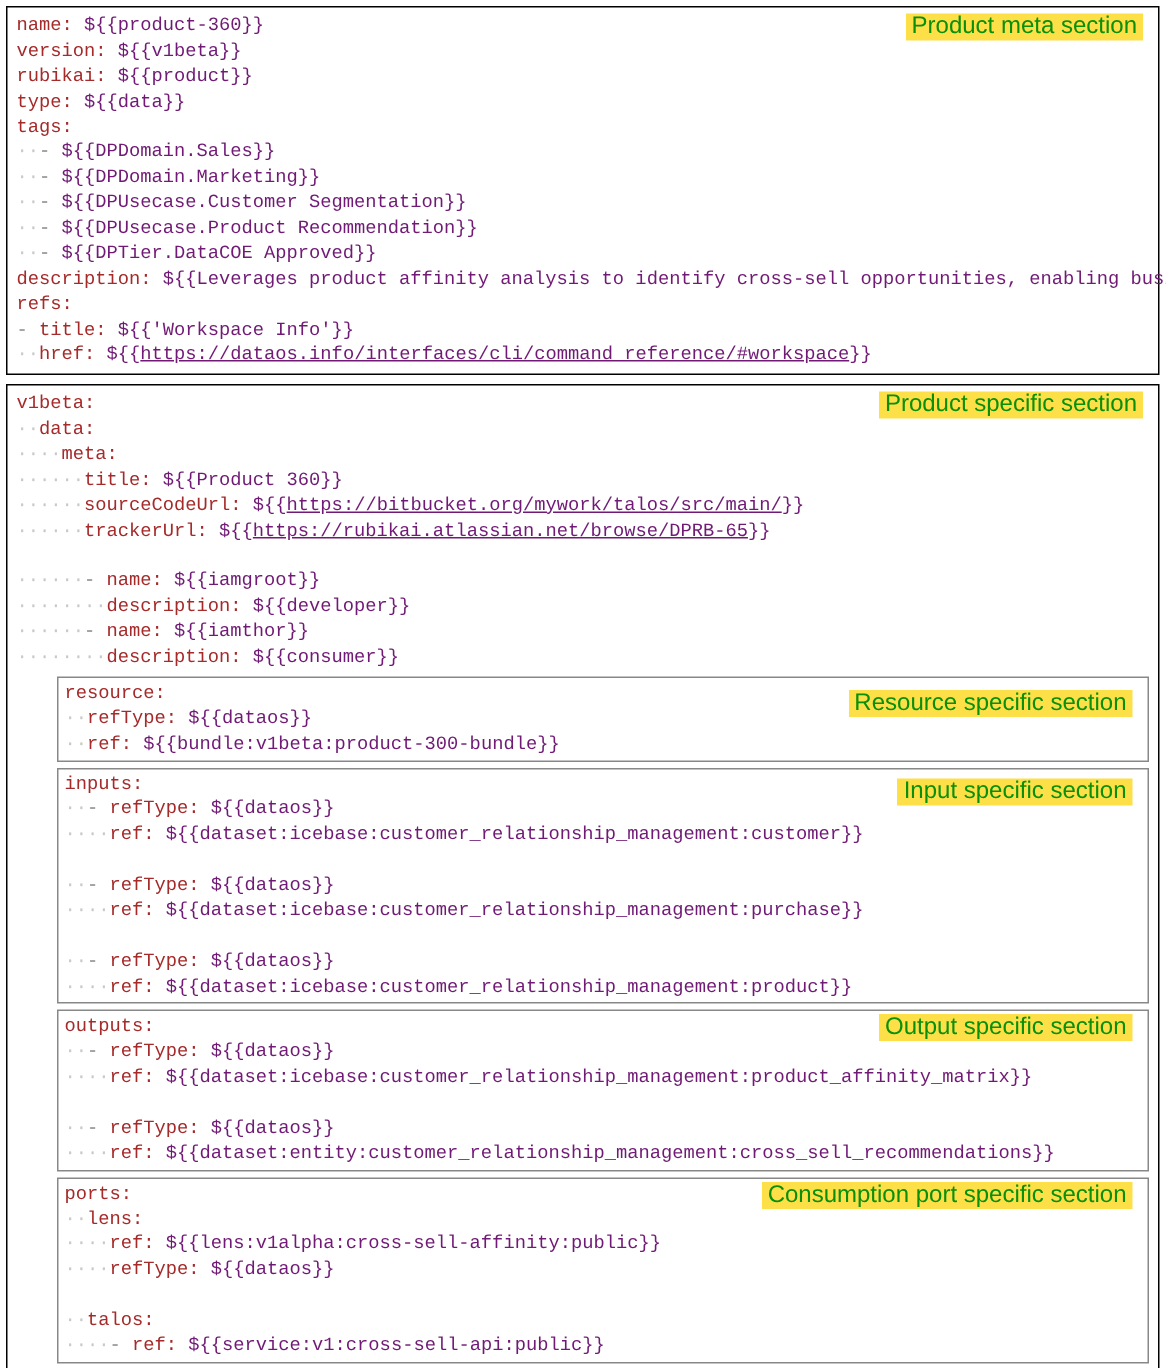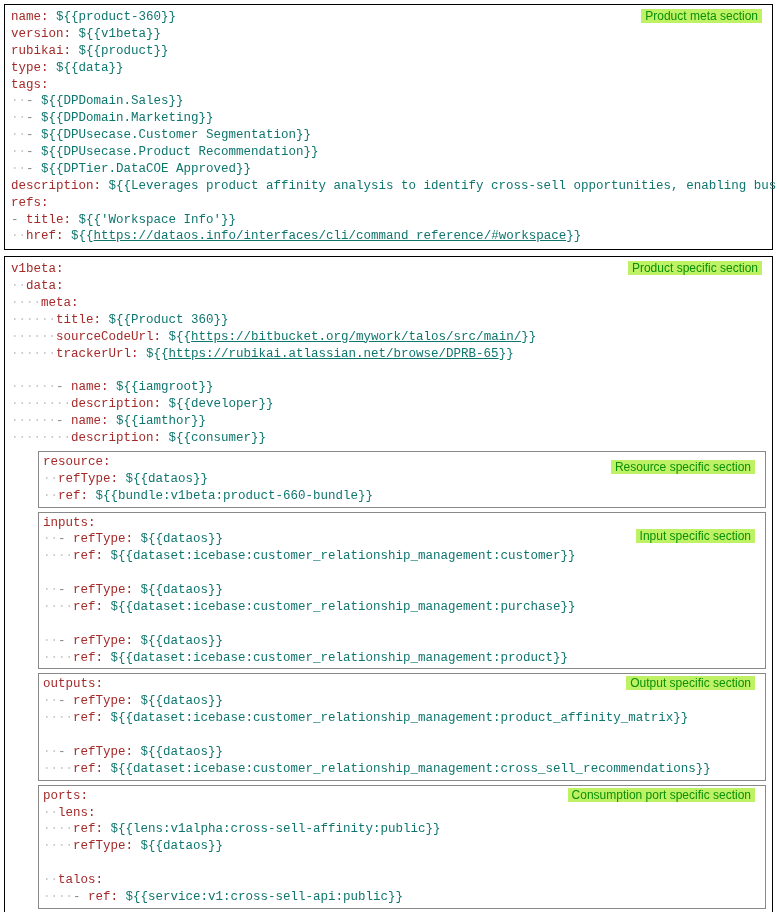--- a/index.html
+++ b/index.html
@@ -18,30 +18,30 @@
     background: #fff;
     margin-bottom: 6px;
     position: relative;
     box-sizing: border-box;
   }
   .line {
     white-space: pre;
     line-height: 1.35;
   }
   .key { color: #a52a2a; }   
-  .val { color: #0f766e; }   
+  .val { color: #701a75; }   
   .dash { color: #888; }
   .guide { color: #c9c9c9; } 
   .u { text-decoration: underline; }
   .label {
     position: absolute;
     color: #0a8f0a;
     font-family: Arial, Helvetica, sans-serif;
-    font-size: 12px;
-    background: #bef264;
+    font-size: 16px;
+    background: #fde047;
     padding: 0 4px;
   }
   .subbox {
     border: 1px solid #888;
     margin: 4px 0 4px 27px;
     padding: 2px 4px;
     position: relative;
   }
 </style>
 </head>
@@ -78,44 +78,44 @@
   <div class="line">&nbsp;</div>
   <div class="line"><span class="guide">······</span><span class="dash">- </span><span class="key">name</span><span class="key">: </span><span class="val">${{iamgroot}}</span></div>
   <div class="line"><span class="guide">········</span><span class="key">description</span><span class="key">: </span><span class="val">${{developer}}</span></div>
   <div class="line"><span class="guide">······</span><span class="dash">- </span><span class="key">name</span><span class="key">: </span><span class="val">${{iamthor}}</span></div>
   <div class="line"><span class="guide">········</span><span class="key">description</span><span class="key">: </span><span class="val">${{consumer}}</span></div>
 
   <div class="subbox">
     <div class="label" style="top:8px; right:10px;">Resource specific section</div>
     <div class="line"><span class="key">resource</span><span class="key">:</span></div>
     <div class="line"><span class="guide">··</span><span class="key">refType</span><span class="key">: </span><span class="val">${{dataos}}</span></div>
-    <div class="line"><span class="guide">··</span><span class="key">ref</span><span class="key">: </span><span class="val">${{bundle:v1beta:product-660-bundle}}</span></div>
+    <div class="line"><span class="guide">··</span><span class="key">ref</span><span class="key">: </span><span class="val">${{bundle:v1beta:product-300-bundle}}</span></div>
   </div>
 
   <div class="subbox">
-    <div class="label" style="top:16px; right:10px;">Input specific section</div>
+    <div class="label" style="top:6px; right:10px;">Input specific section</div>
     <div class="line"><span class="key">inputs</span><span class="key">:</span></div>
     <div class="line"><span class="guide">··</span><span class="dash">- </span><span class="key">refType</span><span class="key">: </span><span class="val">${{dataos}}</span></div>
     <div class="line"><span class="guide">····</span><span class="key">ref</span><span class="key">: </span><span class="val">${{dataset:icebase:customer_relationship_management:customer}}</span></div>
     <div class="line">&nbsp;</div>
     <div class="line"><span class="guide">··</span><span class="dash">- </span><span class="key">refType</span><span class="key">: </span><span class="val">${{dataos}}</span></div>
     <div class="line"><span class="guide">····</span><span class="key">ref</span><span class="key">: </span><span class="val">${{dataset:icebase:customer_relationship_management:purchase}}</span></div>
     <div class="line">&nbsp;</div>
     <div class="line"><span class="guide">··</span><span class="dash">- </span><span class="key">refType</span><span class="key">: </span><span class="val">${{dataos}}</span></div>
     <div class="line"><span class="guide">····</span><span class="key">ref</span><span class="key">: </span><span class="val">${{dataset:icebase:customer_relationship_management:product}}</span></div>
   </div>
 
   <div class="subbox">
     <div class="label" style="top:2px; right:10px;">Output specific section</div>
     <div class="line"><span class="key">outputs</span><span class="key">:</span></div>
     <div class="line"><span class="guide">··</span><span class="dash">- </span><span class="key">refType</span><span class="key">: </span><span class="val">${{dataos}}</span></div>
     <div class="line"><span class="guide">····</span><span class="key">ref</span><span class="key">: </span><span class="val">${{dataset:icebase:customer_relationship_management:product_affinity_matrix}}</span></div>
     <div class="line">&nbsp;</div>
     <div class="line"><span class="guide">··</span><span class="dash">- </span><span class="key">refType</span><span class="key">: </span><span class="val">${{dataos}}</span></div>
-    <div class="line"><span class="guide">····</span><span class="key">ref</span><span class="key">: </span><span class="val">${{dataset:icebase:customer_relationship_management:cross_sell_recommendations}}</span></div>
+    <div class="line"><span class="guide">····</span><span class="key">ref</span><span class="key">: </span><span class="val">${{dataset:entity:customer_relationship_management:cross_sell_recommendations}}</span></div>
   </div>
 
   <div class="subbox" style="margin-bottom:0;">
     <div class="label" style="top:2px; right:10px;">Consumption port specific section</div>
     <div class="line"><span class="key">ports</span><span class="key">:</span></div>
     <div class="line"><span class="guide">··</span><span class="key">lens</span><span class="key">:</span></div>
     <div class="line"><span class="guide">····</span><span class="key">ref</span><span class="key">: </span><span class="val">${{lens:v1alpha:cross-sell-affinity:public}}</span></div>
     <div class="line"><span class="guide">····</span><span class="key">refType</span><span class="key">: </span><span class="val">${{dataos}}</span></div>
     <div class="line">&nbsp;</div>
     <div class="line"><span class="guide">··</span><span class="key">talos</span><span class="key">:</span></div>

